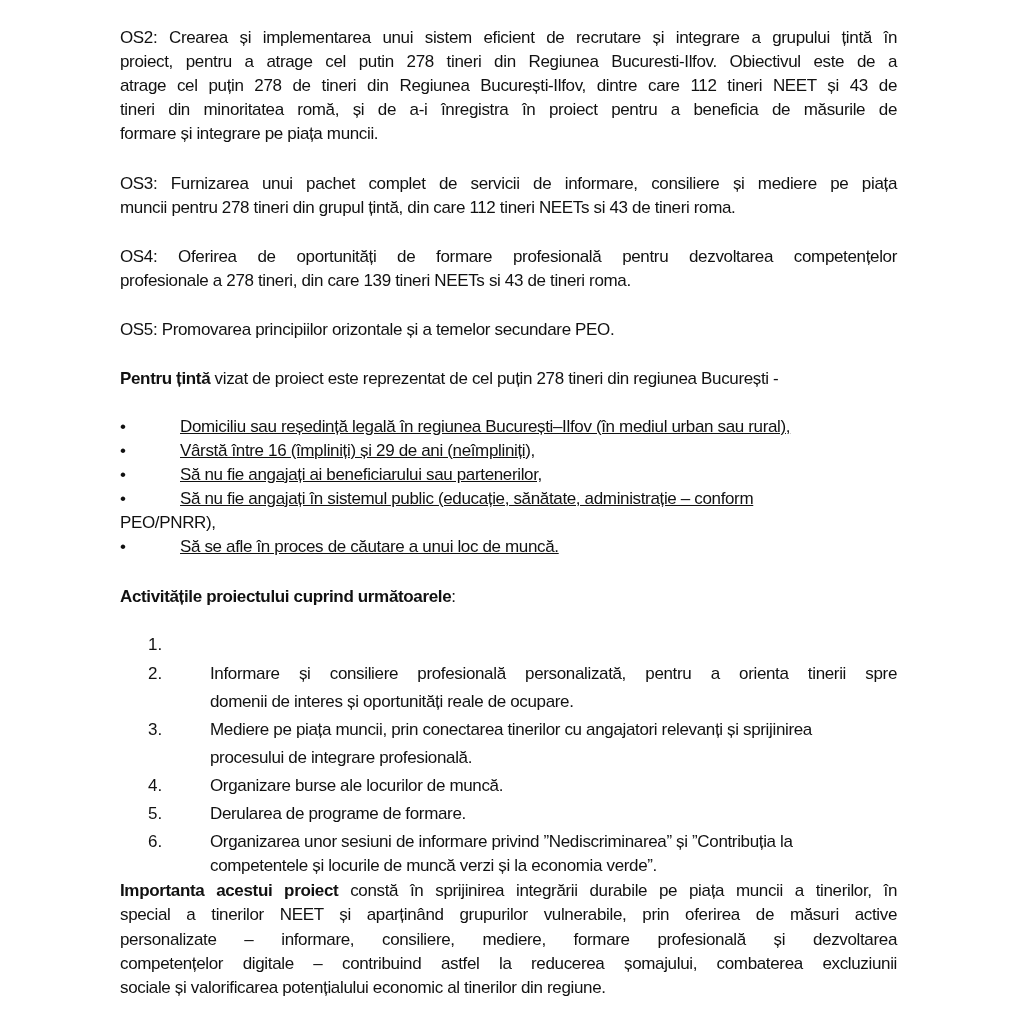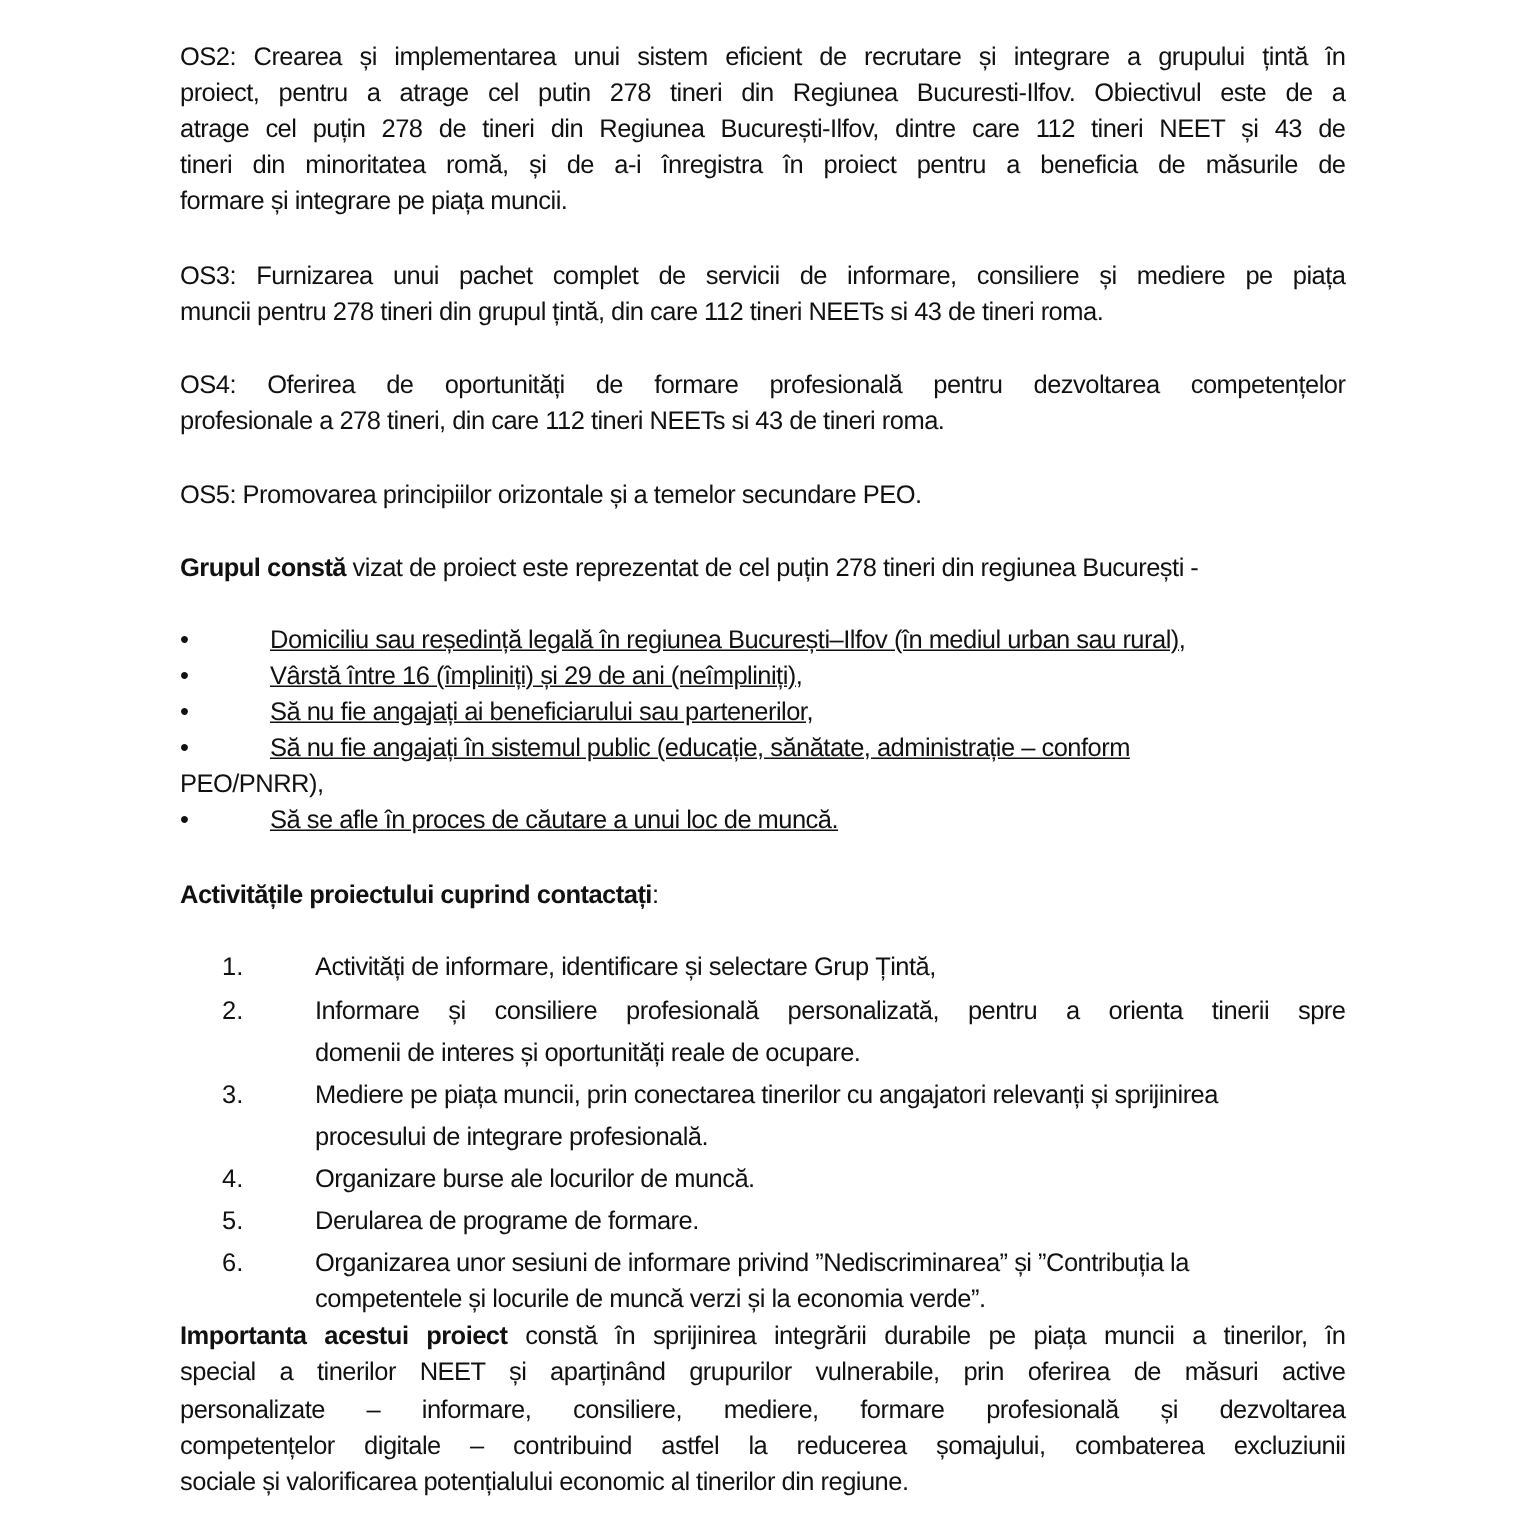--- a/index.html
+++ b/index.html
@@ -23,42 +23,41 @@
   <div class="line just" style="top:2px">OS2: Crearea și implementarea unui sistem eficient de recrutare și integrare a grupului țintă în</div>
   <div class="line just" style="top:26px">proiect, pentru a atrage cel putin 278 tineri din Regiunea Bucuresti-Ilfov. Obiectivul este de a</div>
   <div class="line just" style="top:50px">atrage cel puțin 278 de tineri din Regiunea București-Ilfov, dintre care 112 tineri NEET și 43 de</div>
   <div class="line just" style="top:74px">tineri din minoritatea romă, și de a-i înregistra în proiect pentru a beneficia de măsurile de</div>
   <div class="line" style="top:98px">formare și integrare pe piața muncii.</div>
 
   <div class="line just" style="top:148px">OS3: Furnizarea unui pachet complet de servicii de informare, consiliere și mediere pe piața</div>
   <div class="line" style="top:172px">muncii pentru 278 tineri din grupul țintă, din care 112 tineri NEETs si 43 de tineri roma.</div>
 
   <div class="line just" style="top:221px">OS4: Oferirea de oportunități de formare profesională pentru dezvoltarea competențelor</div>
-  <div class="line" style="top:245px">profesionale a 278 tineri, din care 112 tineri NEETs si 43 de tineri roma.</div>
+  <div class="line" style="top:245px">profesionale a 278 tineri, din care 139 tineri NEETs si 43 de tineri roma.</div>
 
   <div class="line" style="top:294px">OS5: Promovarea principiilor orizontale și a temelor secundare PEO.</div>
 
-  <div class="line" style="top:343px"><b>Grupul constă</b><span> vizat de proiect este reprezentat de cel puțin 278 tineri din regiunea București -</span></div>
+  <div class="line" style="top:343px"><b>Pentru țintă</b><span> vizat de proiect este reprezentat de cel puțin 278 tineri din regiunea București -</span></div>
 
   <span class="bullet" style="top:391px">•</span>
   <span class="btext" style="top:391px">Domiciliu sau reședință legală în regiunea București–Ilfov (în mediul urban sau rural),</span>
   <span class="bullet" style="top:415px">•</span>
   <span class="btext" style="top:415px">Vârstă între 16 (împliniți) și 29 de ani (neîmpliniți),</span>
   <span class="bullet" style="top:439px">•</span>
   <span class="btext" style="top:439px">Să nu fie angajați ai beneficiarului sau partenerilor,</span>
   <span class="bullet" style="top:463px">•</span>
   <span class="btext" style="top:463px">Să nu fie angajați în sistemul public (educație, sănătate, administrație – conform</span>
   <div class="line" style="top:487px">PEO/PNRR),</div>
   <span class="bullet" style="top:511px">•</span>
   <span class="btext" style="top:511px">Să se afle în proces de căutare a unui loc de muncă.</span>
 
-  <div class="line" style="top:561px"><b>Activitățile proiectului cuprind contactați</b><span>:</span></div>
+  <div class="line" style="top:561px"><b>Activitățile proiectului cuprind următoarele</b><span>:</span></div>
 
   <span class="num" style="top:609px">1.</span>
-  <span class="ntext" style="top:609px">Activități de informare, identificare și selectare Grup Țintă,</span>
 
   <span class="num" style="top:638px">2.</span>
   <span class="ntext just" style="top:638px">Informare și consiliere profesională personalizată, pentru a orienta tinerii spre</span>
   <span class="ntext" style="top:666px">domenii de interes și oportunități reale de ocupare.</span>
 
   <span class="num" style="top:694px">3.</span>
   <span class="ntext" style="top:694px">Mediere pe piața muncii, prin conectarea tinerilor cu angajatori relevanți și sprijinirea</span>
   <span class="ntext" style="top:722px">procesului de integrare profesională.</span>
 
   <span class="num" style="top:750px">4.</span>

